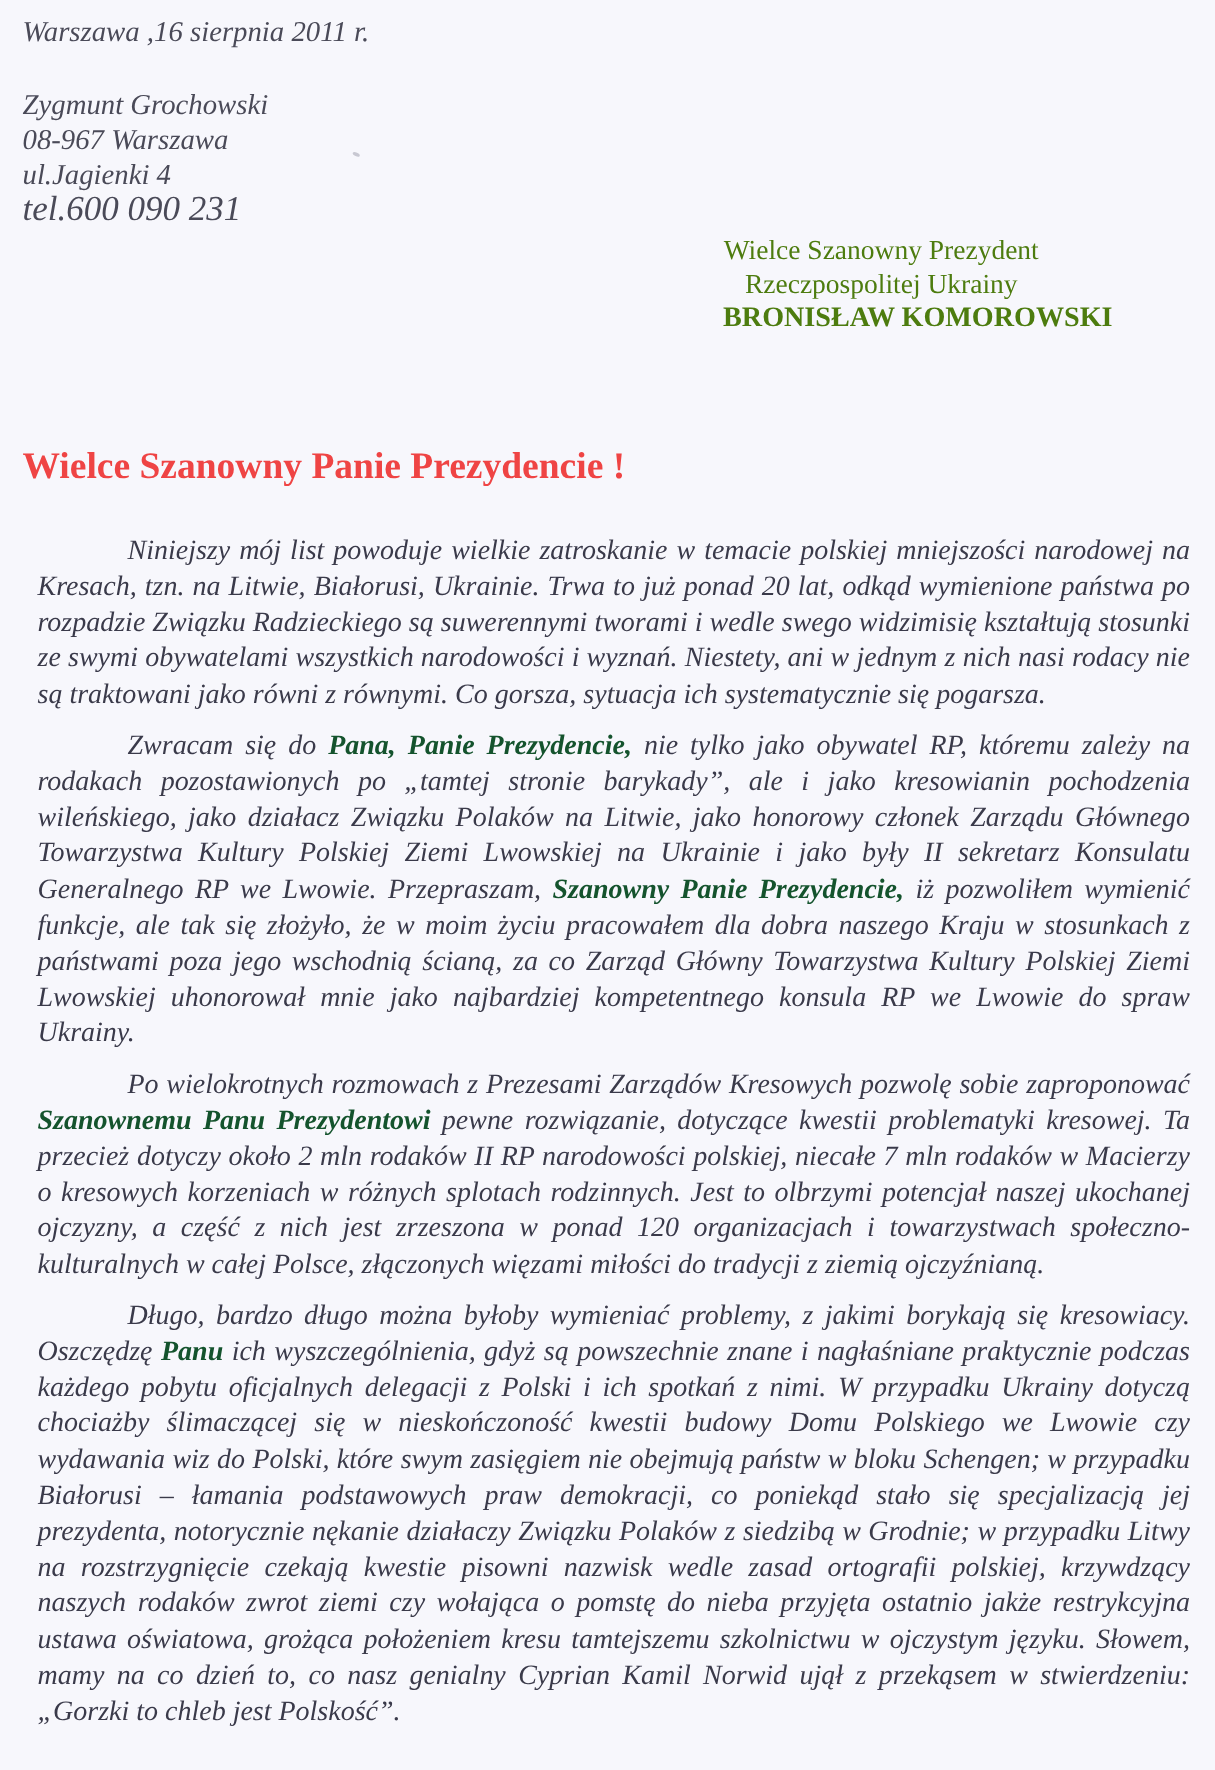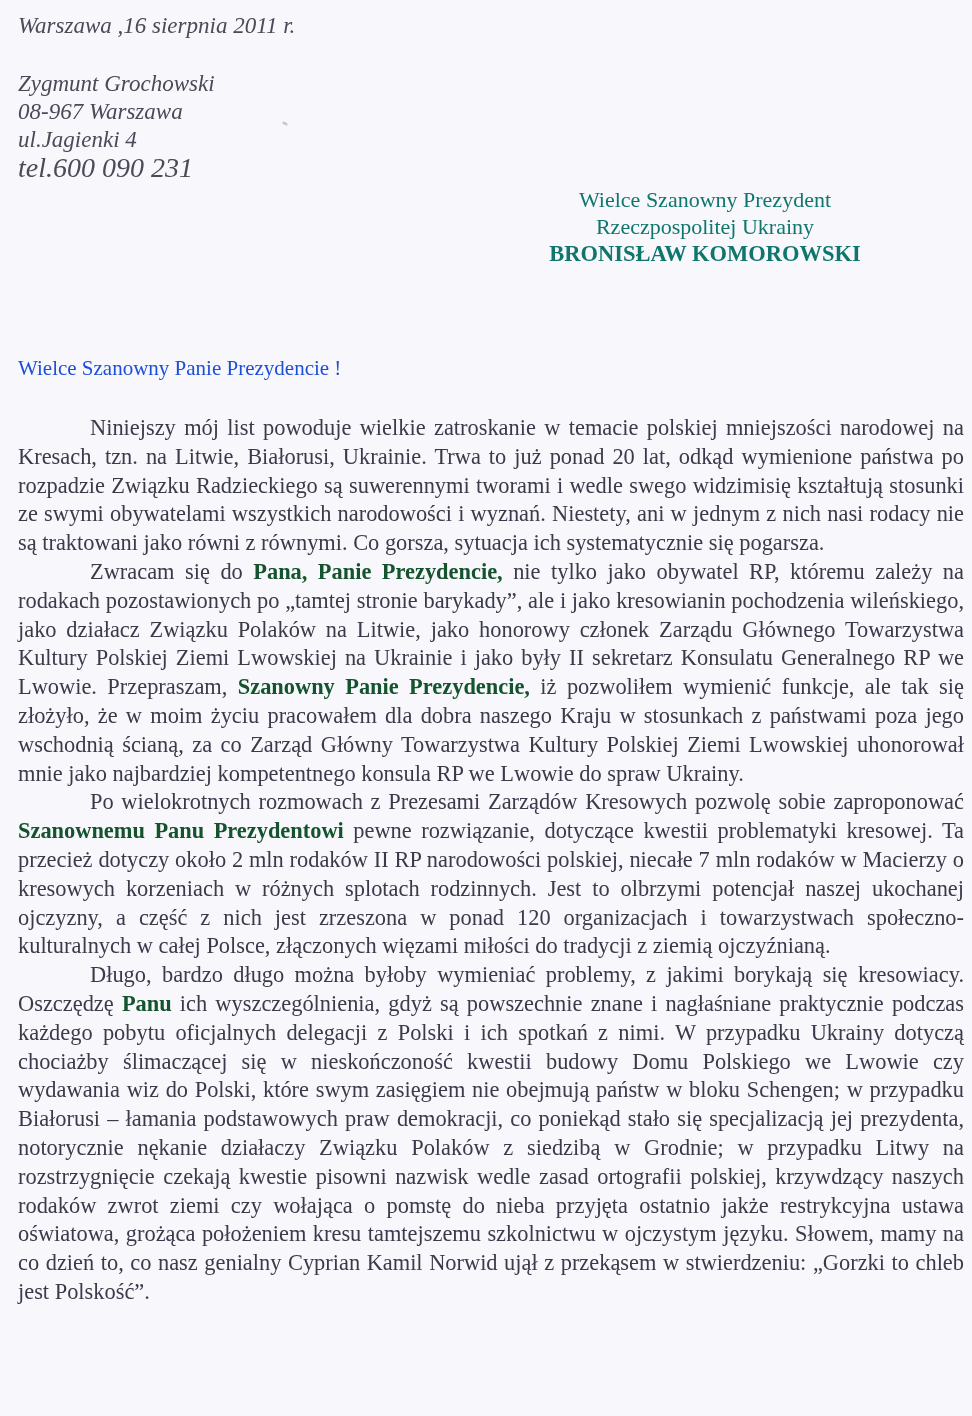--- a/index.html
+++ b/index.html
@@ -35,49 +35,51 @@
     .sender-block .tel { font-size: 28px; }
 
     .recipient {
       position: absolute;
       left: 520px;
       width: 370px;
       top: 186px;
       text-align: center;
       font-size: 22px;
       line-height: 27px;
-      color: #0f766e;
+      color: #4d7c0f;
     }
     .recipient .name {
       font-weight: bold;
       font-size: 22.5px;
+      text-align: right;
     }
 
     .salutation {
       position: absolute;
       left: 18px;
       top: 356px;
-      font-weight: normal;
-      font-size: 21px;
-      color: #1d4ed8;
+      font-weight: bold;
+      font-size: 30px;
+      color: #ef4444;
     }
 
     .body-text {
       position: absolute;
       left: 18px;
       width: 946px;
       top: 414px;
       font-size: 22.4px;
       line-height: 28.8px;
       color: #3a3a4a;
     }
     .para {
-      margin: 0;
+      margin: 12px;
       text-align: justify;
       text-indent: 72px;
+      font-style: italic;
     }
     .para b { color: #14532d; }
     .speck {
       position: absolute;
       width: 6px; height: 3px;
       background: #c8c8d2;
       border-radius: 50%;
       transform: rotate(25deg);
     }
   </style>

